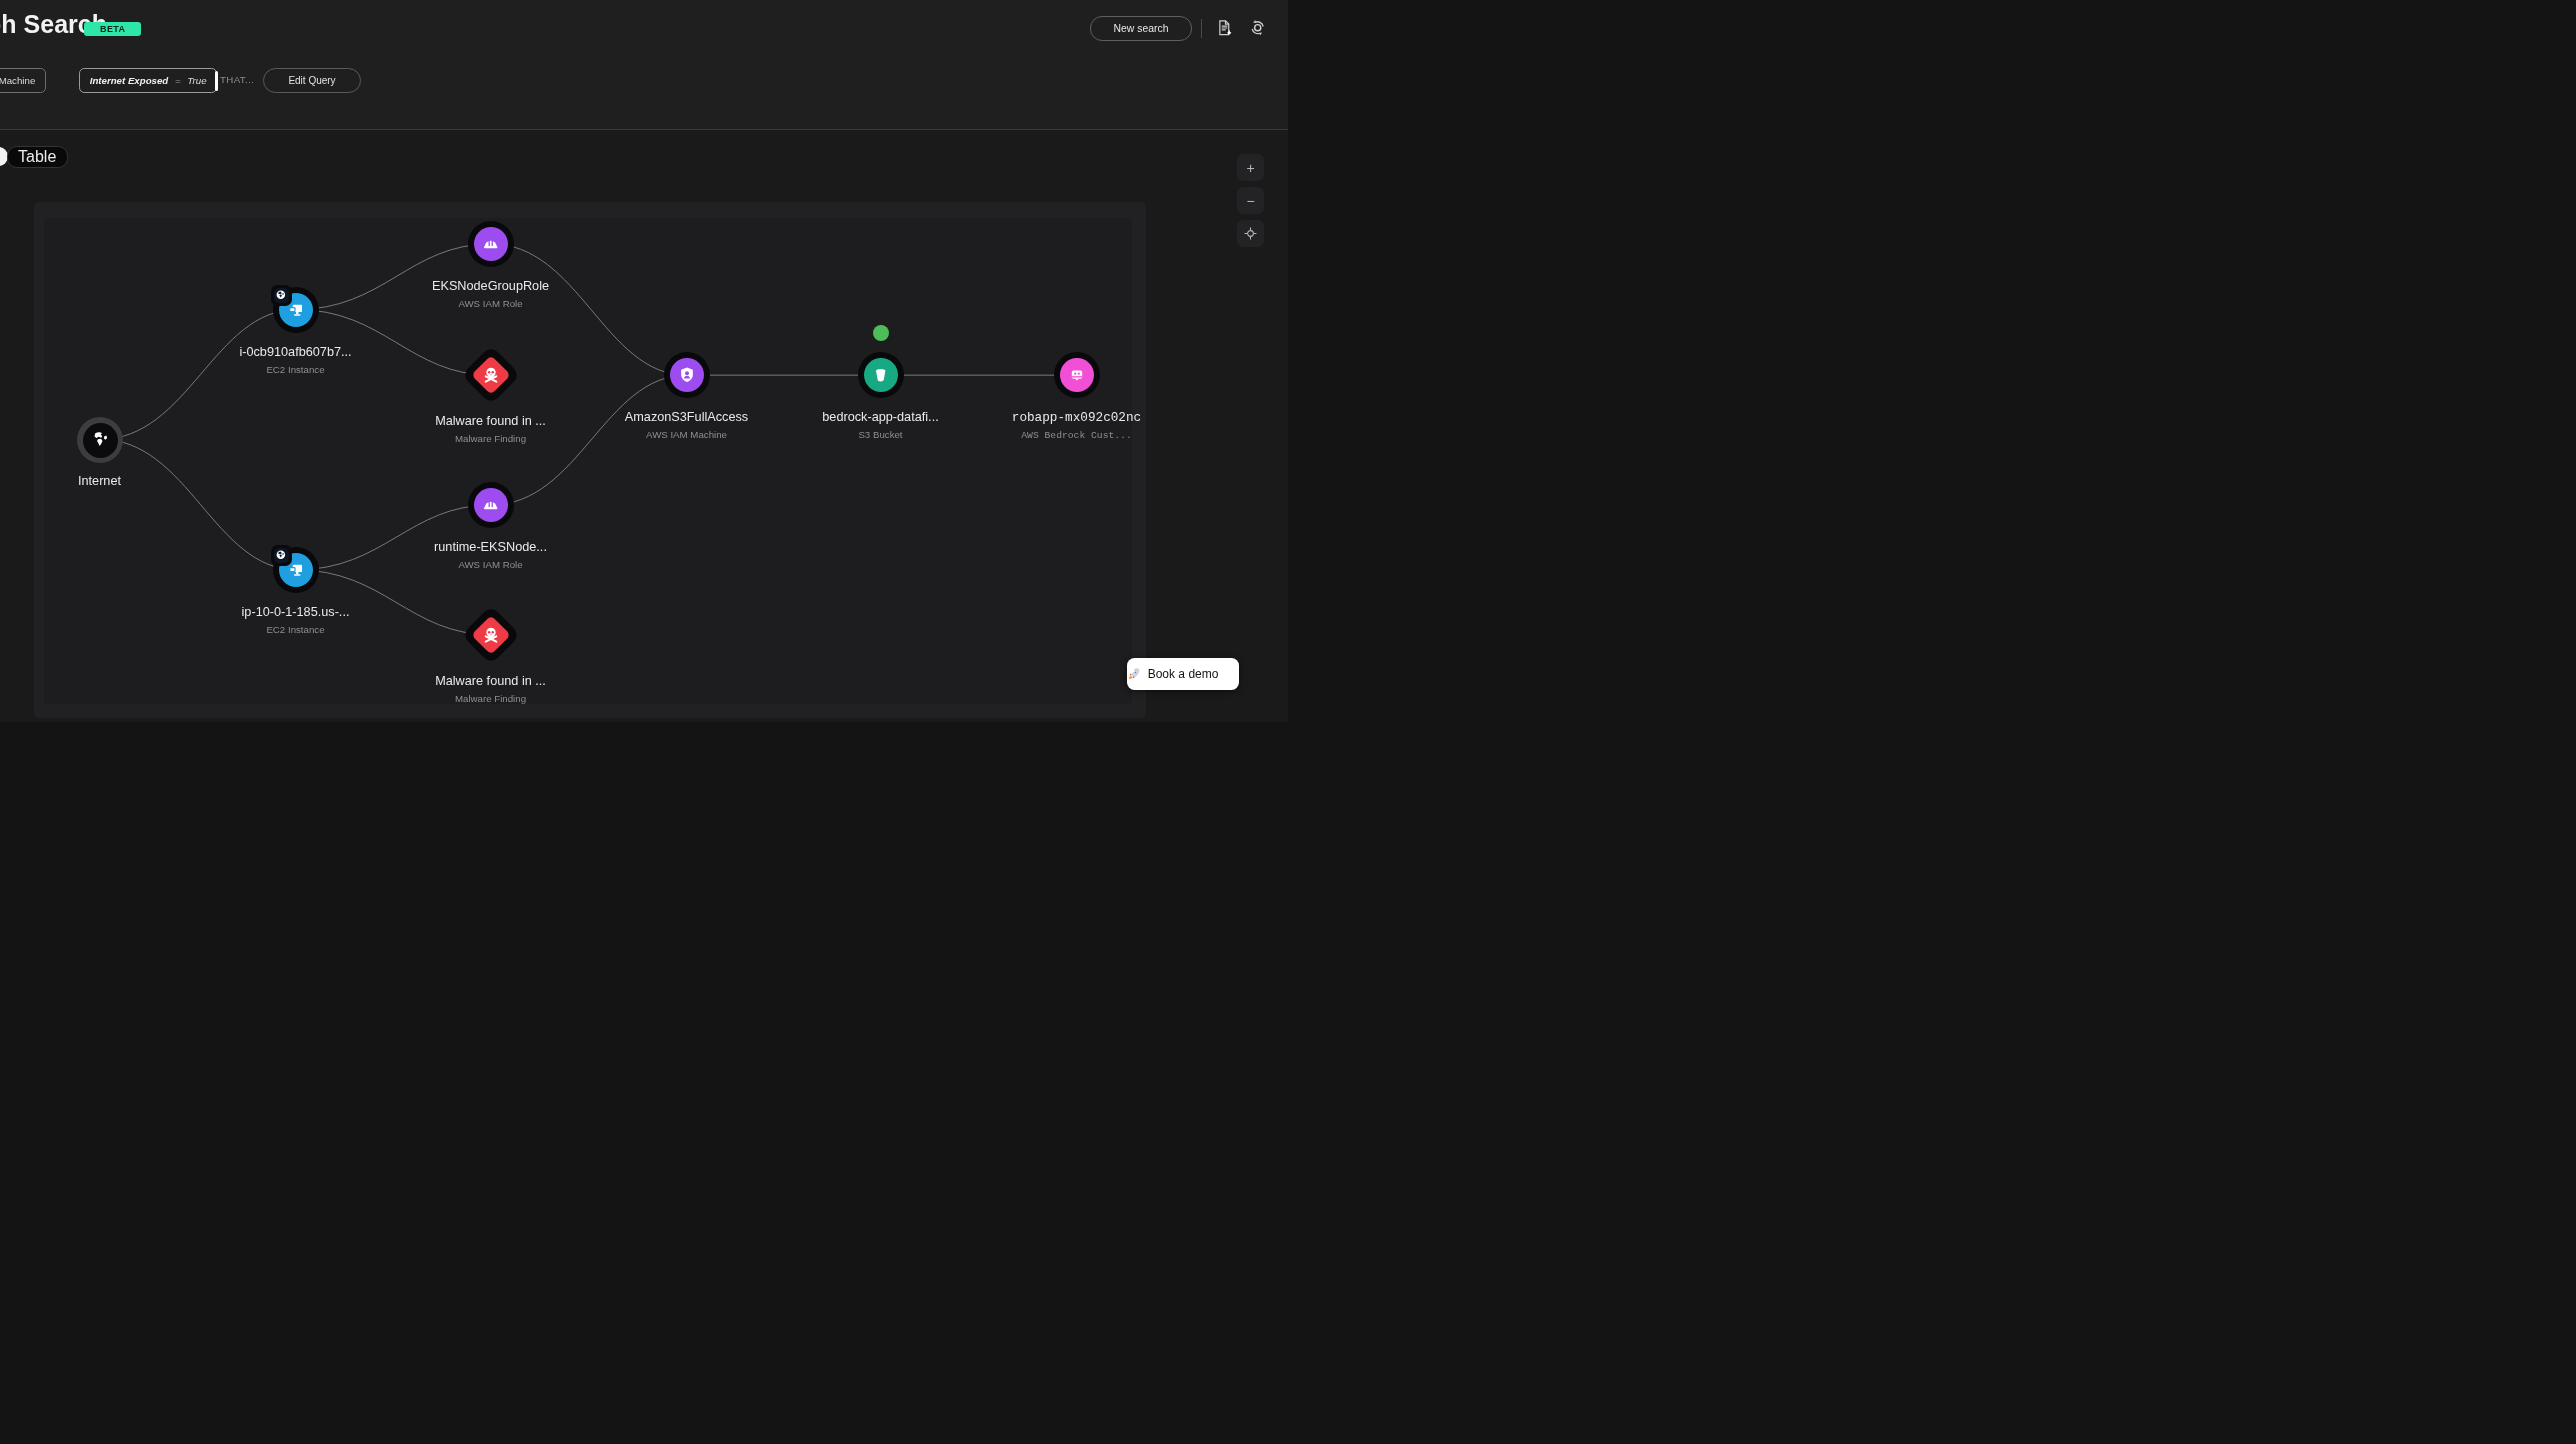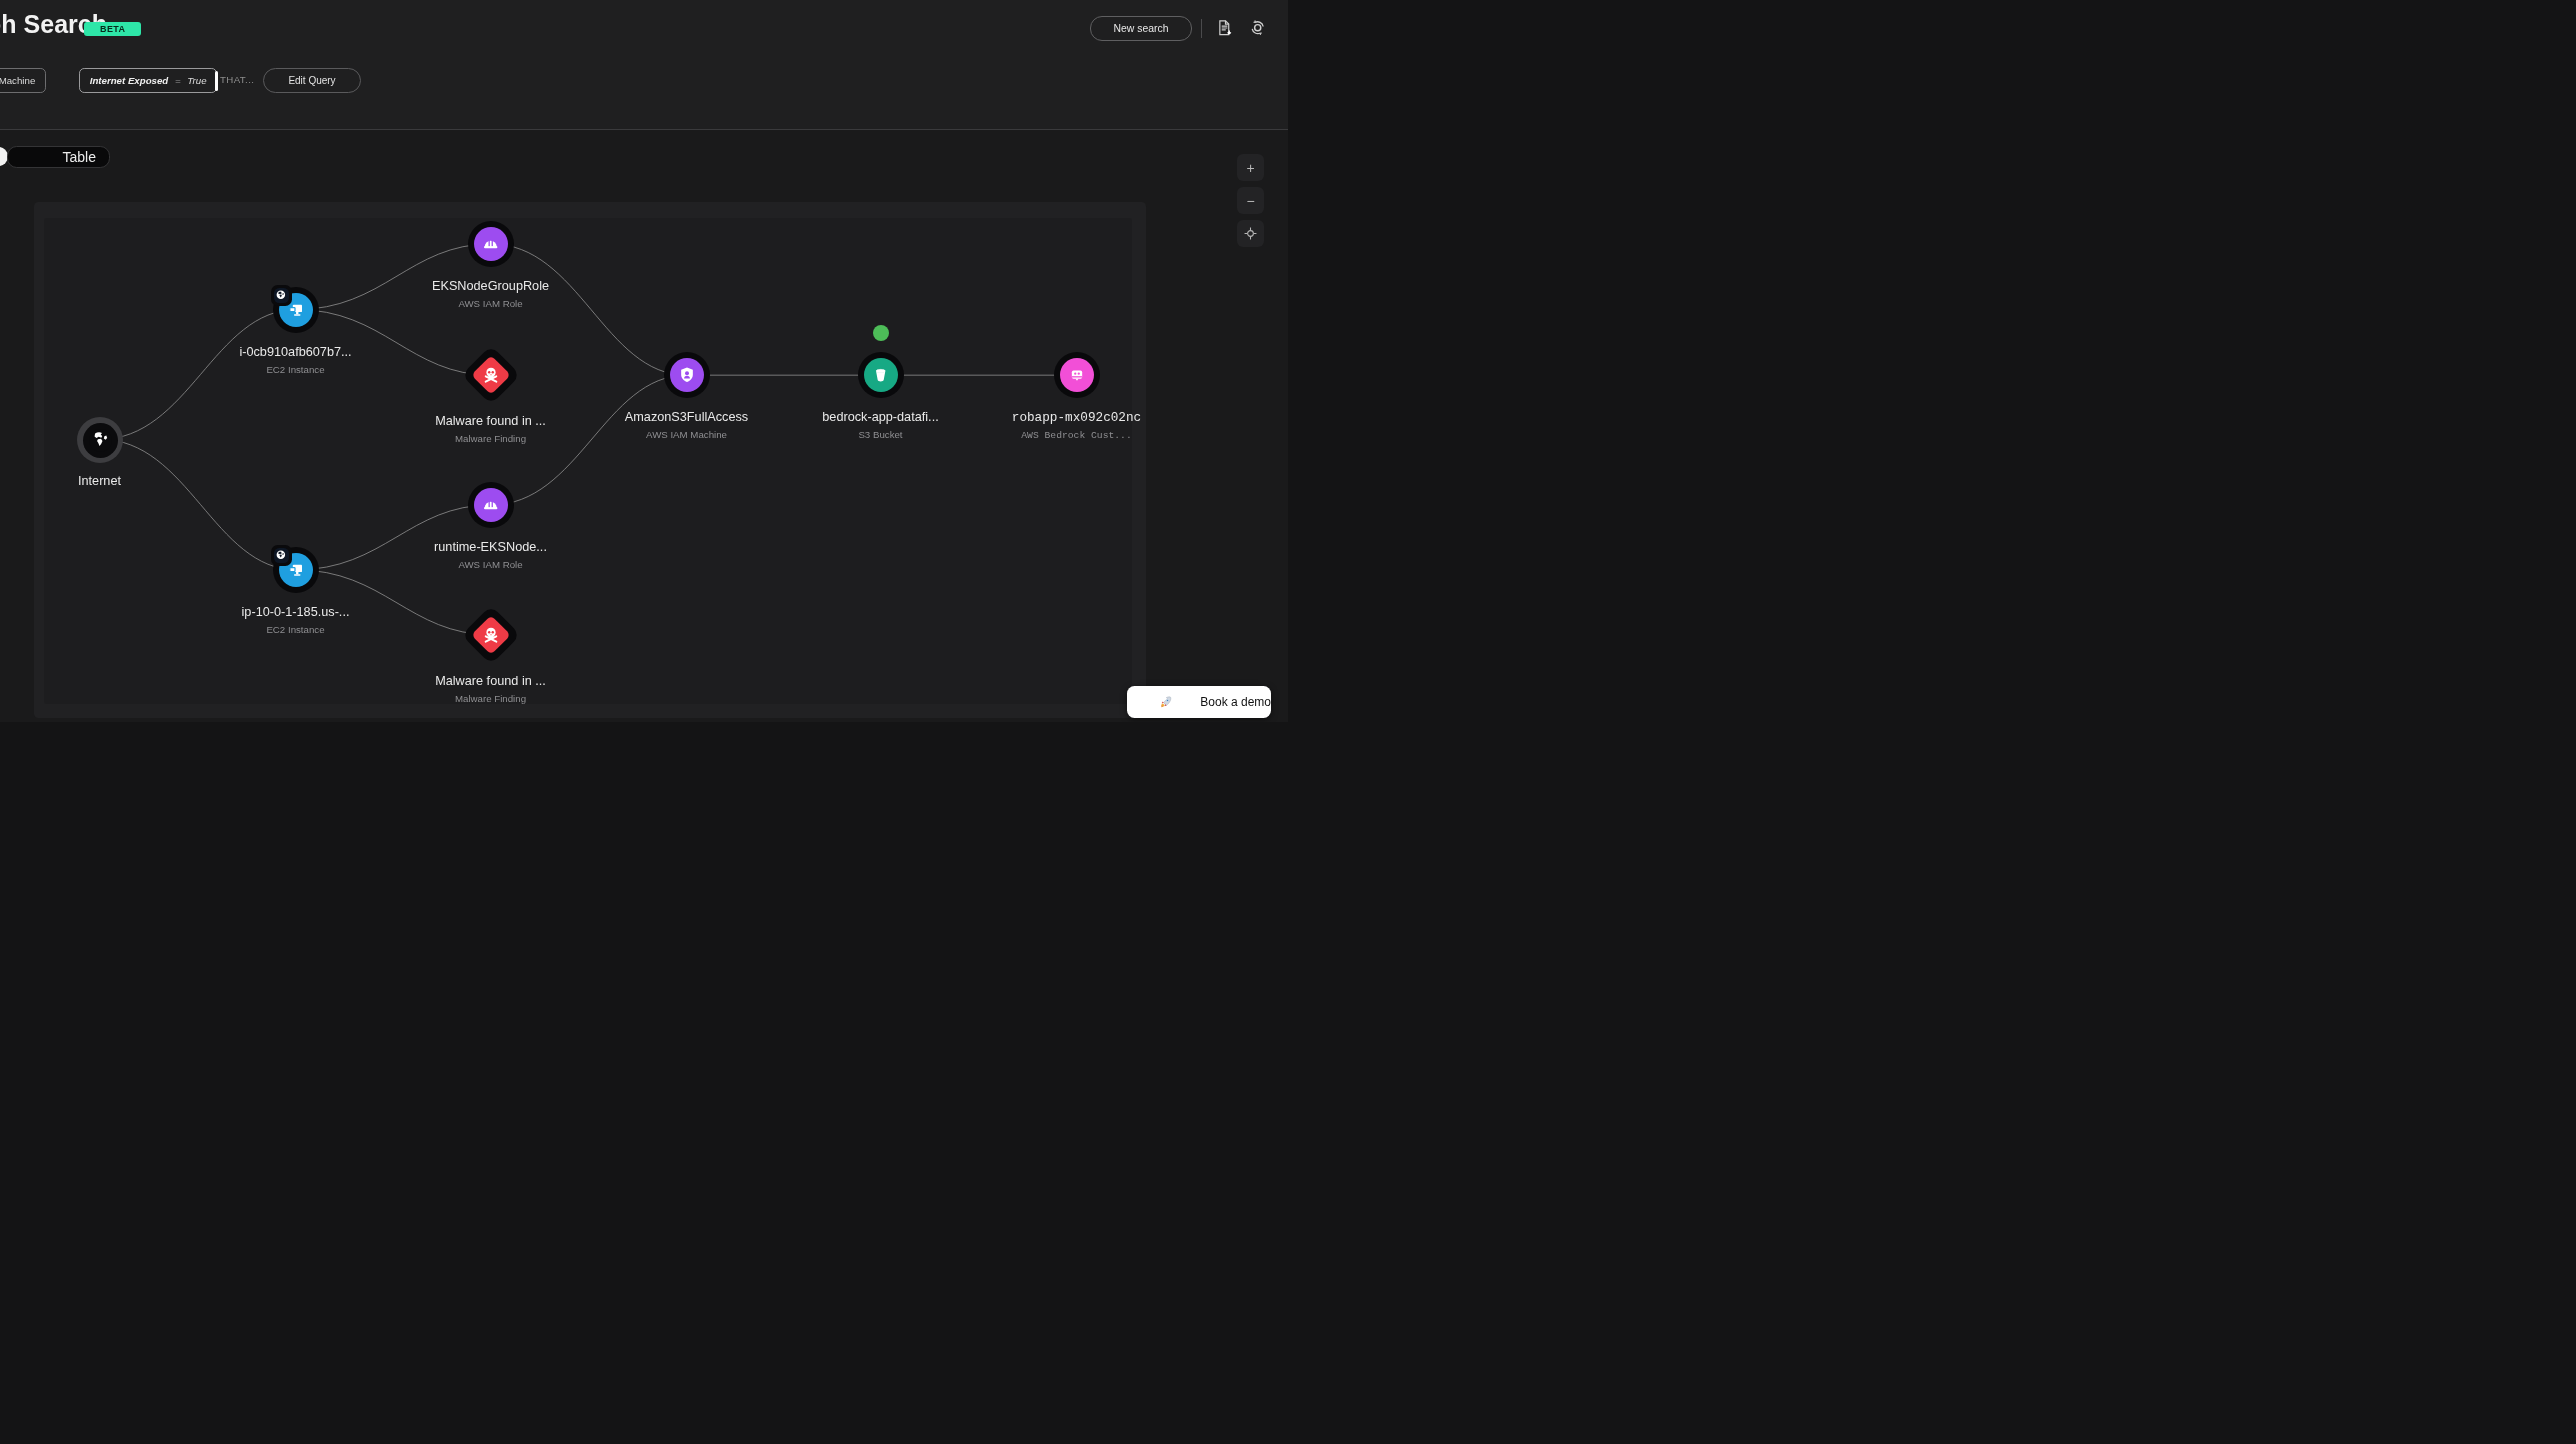--- a/index.html
+++ b/index.html
@@ -30,21 +30,21 @@
   .chip.internet .op{color:#9a9a9a;}
   .chip .caret{position:absolute;right:-1.5px;top:1.5px;bottom:1.5px;width:3px;border-radius:1.5px;background:#ffffff;}
   .that-text{position:absolute;left:220px;top:74px;font-size:9.7px;color:#8e8e8e;letter-spacing:0.4px;}
   .edit-query-btn{position:absolute;left:263px;top:68px;width:96px;height:23px;border:0.7px solid #5a5a5c;
         border-radius:12.7px;background:transparent;color:#e3e3e3;font-size:10px;display:flex;
         align-items:center;justify-content:center;cursor:pointer;}
 
   
   .toggle-graph{position:absolute;left:-45px;top:147px;width:53px;height:19.4px;background:#f2f2f2;border-radius:9.7px;z-index:6;cursor:pointer;}
   .toggle-table{position:absolute;left:6.7px;top:146px;width:59px;height:20px;background:#09090a;border:0.7px solid #343436;
-        border-radius:9.7px;color:#ececec;font-size:14px;display:flex;align-items:center;justify-content:center;z-index:7;cursor:pointer;padding-left:42px;}
+        border-radius:9.7px;color:#ececec;font-size:16px;display:flex;align-items:center;justify-content:center;z-index:7;cursor:pointer;}
 
   
   .graph-panel{position:absolute;left:34px;top:202px;width:1112px;height:516px;background:#212123;border-radius:4.5px;}
   .graph-canvas{position:absolute;left:44px;top:218px;width:1088px;height:486px;background:#1d1d1f;border-radius:3px;}
   #edges{position:absolute;left:0;top:0;z-index:1;pointer-events:none;}
 
   
   .zoom-btn{position:absolute;left:1237px;width:27px;height:27px;background:#232325;border-radius:6px;
         color:#b8b8b8;font-size:14px;display:flex;align-items:center;justify-content:center;cursor:pointer;z-index:8;}
   .zoom-in{top:154px;} .zoom-out{top:187px;} .zoom-fit{top:220px;}
@@ -60,23 +60,23 @@
   .node.t-malware .disc svg{transform:rotate(-45deg);}
   .badge-plate{position:absolute;left:-2.2px;top:-2.2px;width:21px;height:21px;border-radius:6.7px;background:#0a0a0c;z-index:2;}
   .badge{position:absolute;left:0.7px;top:0.7px;width:15px;height:15px;border-radius:5.2px;background:#0d1624;
          display:flex;align-items:center;justify-content:center;z-index:4;}
   .node-label{position:absolute;width:179px;margin-left:-90px;text-align:center;z-index:4;pointer-events:none;}
   .nl-title{font-size:12.7px;color:#eaeaea;text-align:center;}
   .nl-sub{font-size:9.7px;color:#8f8f92;margin-top:5.2px;}
   .status-dot{position:absolute;width:16.4px;height:16.4px;margin-left:-8.2px;margin-top:-8.2px;border-radius:50%;z-index:4;}
 
   
-  .book-demo-btn{position:absolute;left:1127px;top:686px;width:112px;height:32px;background:#ffffff;border-radius:7.5px;
-        color:#111;font-size:12px;display:flex;align-items:center;justify-content:space-between;gap:6.7px;z-index:9;
-        box-shadow:0 1.5px 6px rgba(0,0,0,.5);cursor:pointer;padding-left:32px;}
+  .book-demo-btn{position:absolute;left:1127px;top:658px;width:112px;height:32px;background:#ffffff;border-radius:7.5px;
+        color:#111;font-size:12px;display:flex;align-items:center;justify-content:flex-start;gap:6.7px;z-index:9;
+        box-shadow:0 1.5px 6px rgba(0,0,0,.5);cursor:pointer;}
 </style>
 </head>
 <body>
 
 <div class="screen">
 
   <div class="header">
     <div class="page-title">Graph Search</div>
     <div class="beta-badge" style="background: rgb(46, 230, 168);">BETA</div>
     <div class="new-search-btn">New search</div>

